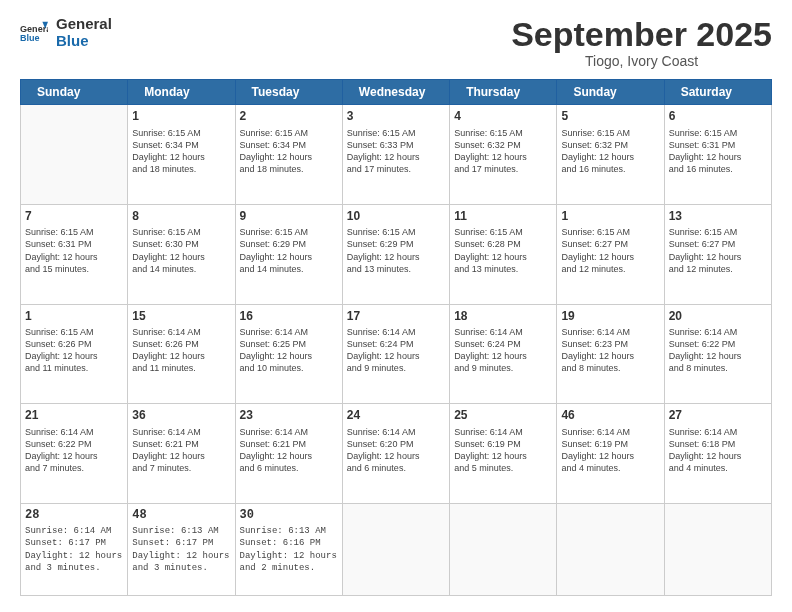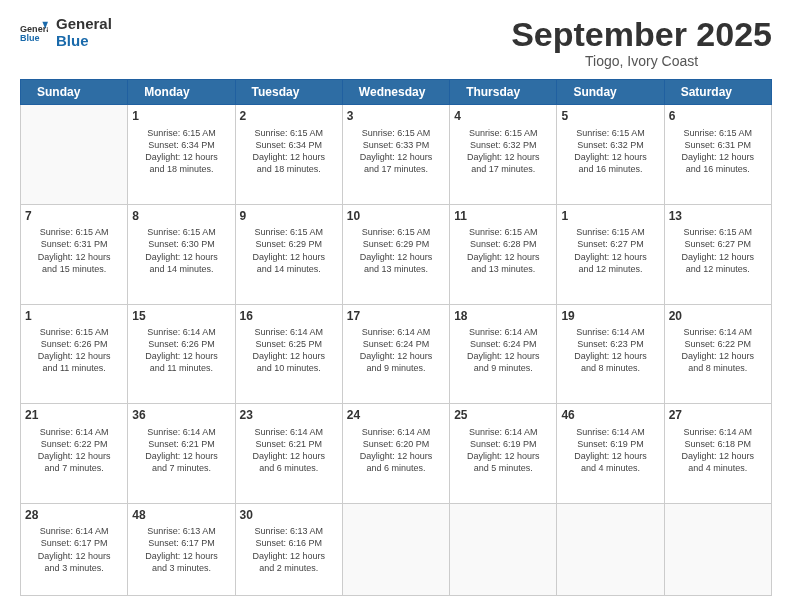--- a/index.html
+++ b/index.html
@@ -78,24 +78,24 @@
       font-size: 12px;
       font-weight: bold;
       color: #333;
       display: block;
       margin-bottom: 2px;
     }
     .day-info {
       font-size: 9px;
       color: #444;
       line-height: 1.35;
-      text-align: center;
     }
     .last-row td {
       height: 70px;
+      font-family: Liberation Mono, monospace;
     }
   </style>
 </head>
 <body>
 
 <div class="page">
   <div class="header">
     <div class="logo">
       <svg class="logo-icon" viewBox="0 0 40 40" xmlns="http://www.w3.org/2000/svg">
         <text x="0" y="18" font-size="13" font-weight="bold" fill="#333" font-family="Arial">General</text>

